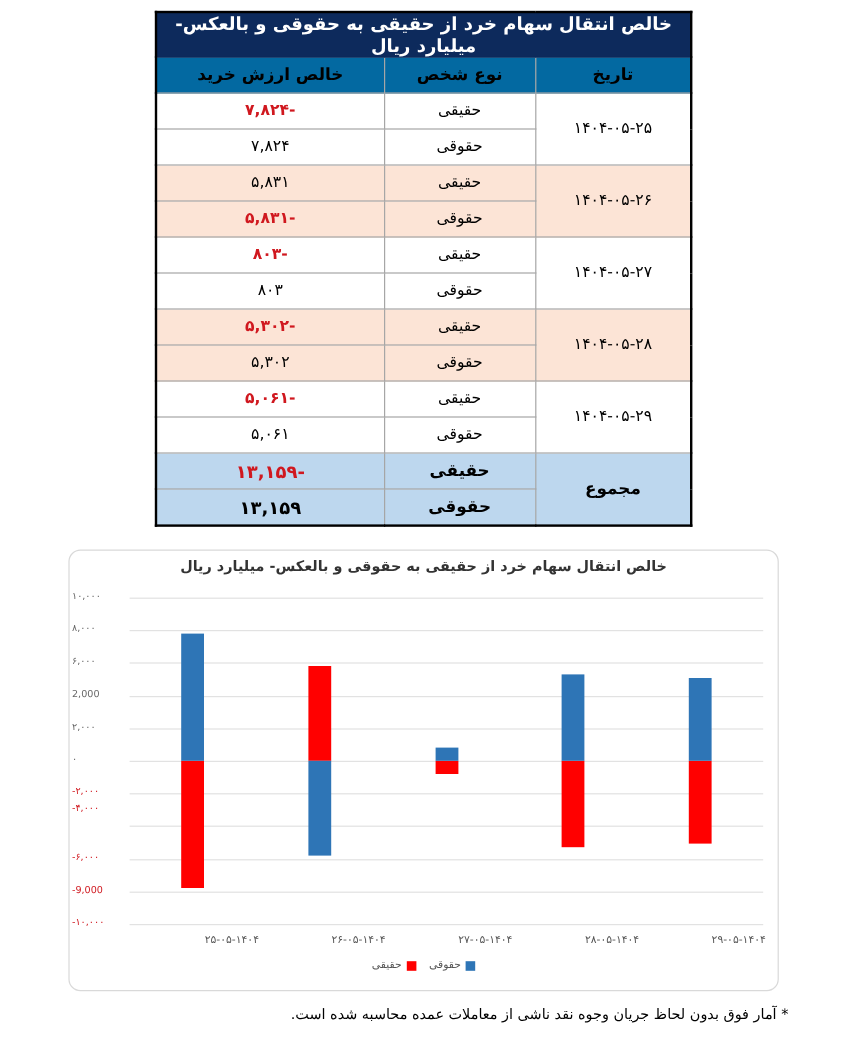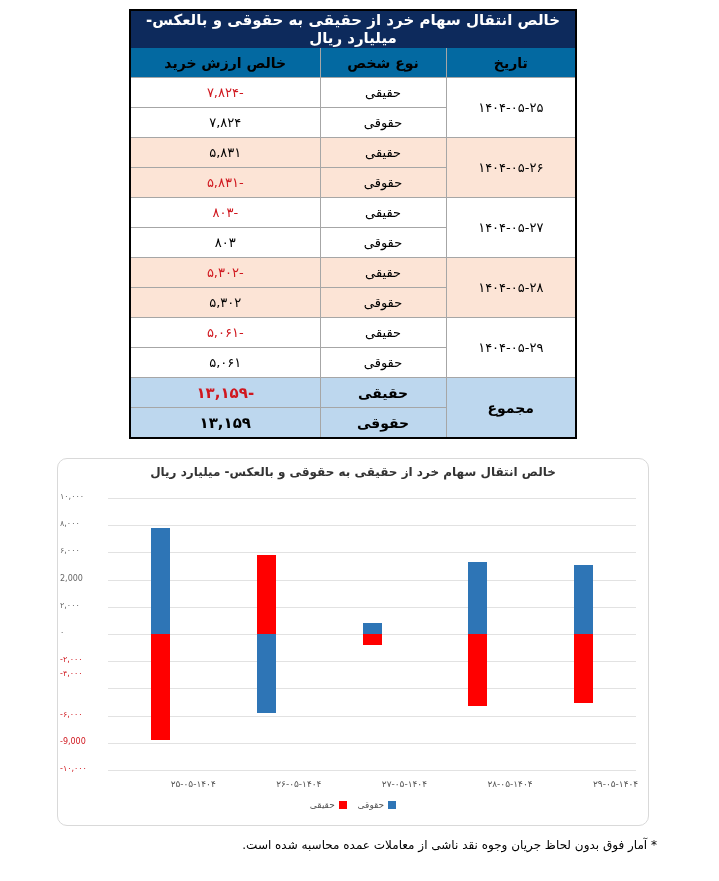--- a/index.html
+++ b/index.html
@@ -7,21 +7,21 @@
 
   
   .tbl-wrap { position:absolute; left:129px; top:9px; width:446px; }
   table.data { border-collapse:collapse; width:446px; direction:rtl; table-layout:fixed;
                border:2px solid #000; }
   table.data td, table.data th { border:1px solid #a6a6a6; text-align:center; padding:0; height:29px;
                font-size:13px; color:#000; }
   table.data .title-row th { background:#0d2a5c; color:#fff; font-size:15px; font-weight:bold; height:30px;
                border:1px solid #0d2a5c; }
   table.data .head-row th { background:#0369a1; font-weight:bold; font-size:14px; height:29px; }
-  table.data td.neg { color:#d0181f; }
+  table.data td.neg { color:#d0181f;font-weight:bold; }
   table.data tr.peach td { background:#fce4d6;margin-left:27px; }
   table.data tr.sum td { background:#bdd7ee; font-weight:bold; font-size:14px; height:29px; }
   table.data td.num { font-size:13px; }
   table.data tr.sum td.num { font-size:15px; }
   col.c-date { width:130px; }
   col.c-type { width:126px; }
   col.c-val { width:190px; }
 
   
   .chart-box { position:absolute; left:57px; top:458px; width:590px; height:366px;

